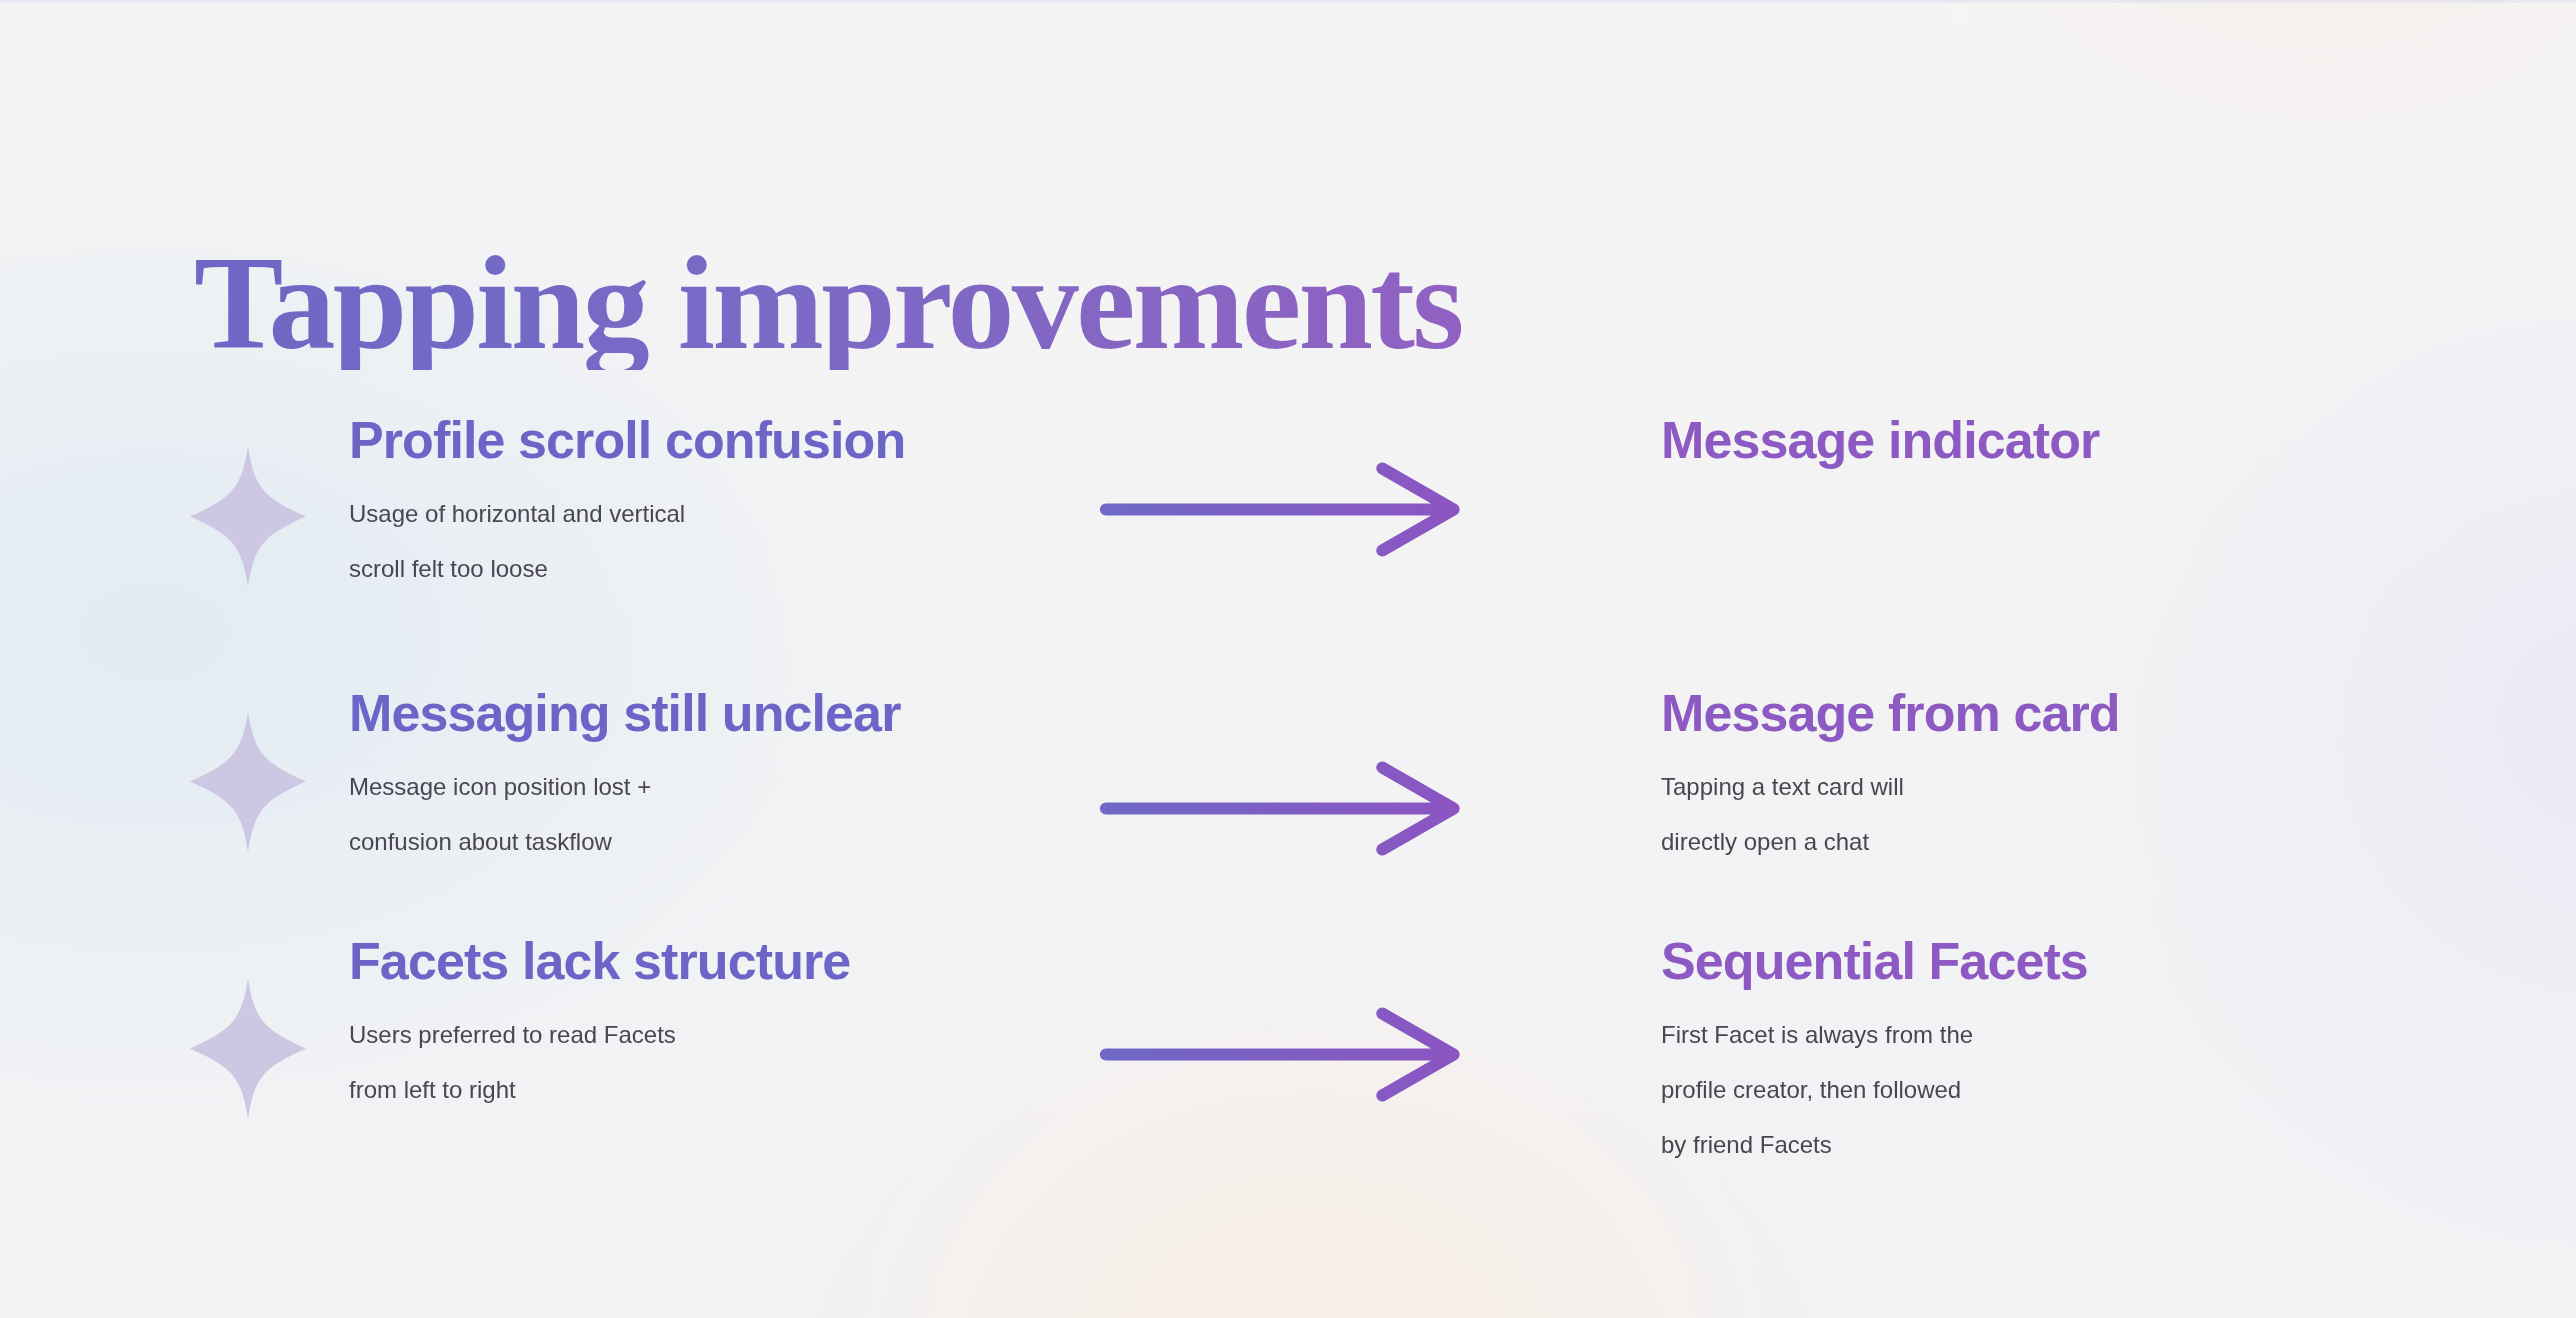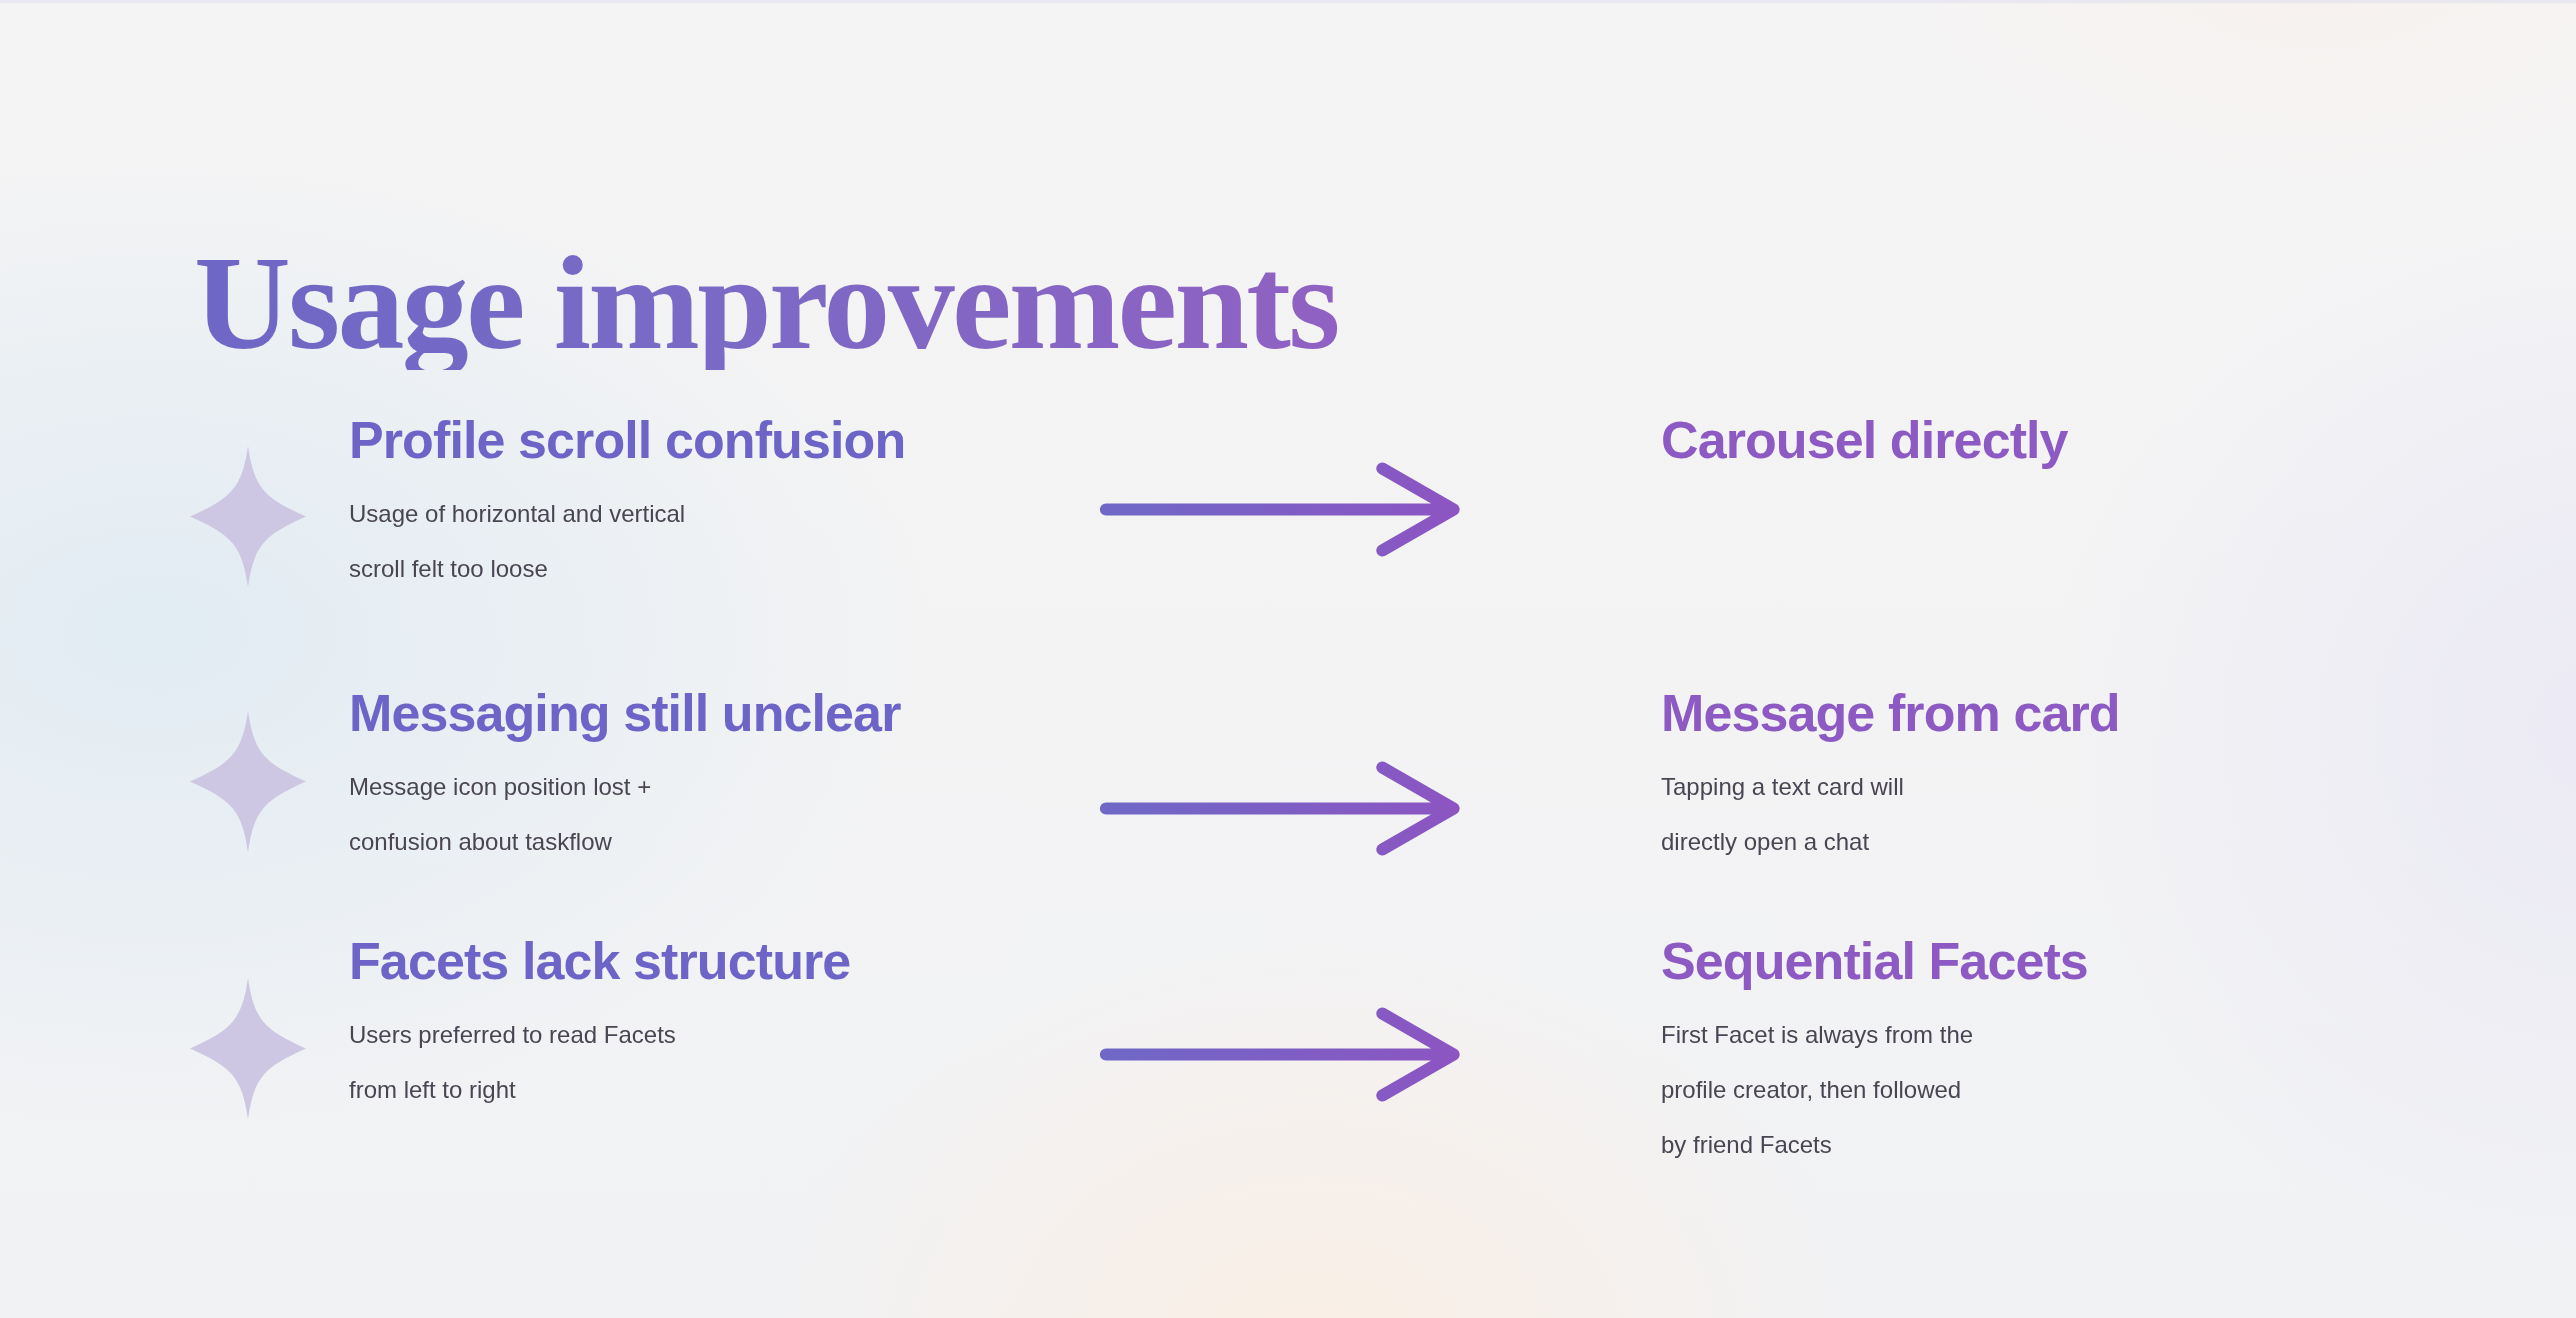--- a/index.html
+++ b/index.html
@@ -49,42 +49,42 @@
   .row-1 .arrow{top:43px;}
   .row-2 .arrow{top:69px;}
   .row-3 .arrow{top:67px;}
 </style>
 </head>
 <body>
 
 <div class="stage">
   <div class="top-edge"></div>
 
-  <h1 class="title">Usage improvements</h1>
+  <h1 class="title">Tapping improvements</h1>
 
   <div class="row row-1">
     <svg class="star" width="116" height="141" viewBox="0 0 130 158">
       <path d="M65,0 C72,47 83,58 130,79 C83,100 72,111 65,158 C58,111 47,100 0,79 C47,58 58,47 65,0 Z" fill="#cdc7e3"></path>
     </svg>
     <div class="problem">
       <h2 class="item-heading">Profile scroll confusion</h2>
       <p class="item-body">Usage of horizontal and vertical
 scroll felt too loose</p>
     </div>
     <svg class="arrow" width="376" height="107" viewBox="0 0 420 120">
       <defs>
         <linearGradient id="ag1" x1="0" y1="0" x2="1" y2="0">
           <stop offset="0" stop-color="#6f68c6"></stop>
             <stop offset="1" stop-color="#8c55c2"></stop>
         </linearGradient>
       </defs>
       <path d="M8,60 L388,60 M318,14 L398,60 L318,106" fill="none" stroke="url(#ag1)" stroke-width="13.5" stroke-linecap="round" stroke-linejoin="round"></path>
     </svg>
     <div class="solution">
-      <h2 class="item-heading">Carousel directly</h2>
+      <h2 class="item-heading">Message indicator</h2>
     </div>
   </div>
 
   <div class="row row-2">
     <svg class="star" width="116" height="141" viewBox="0 0 130 158">
       <path d="M65,0 C72,47 83,58 130,79 C83,100 72,111 65,158 C58,111 47,100 0,79 C47,58 58,47 65,0 Z" fill="#cdc7e3"></path>
     </svg>
     <div class="problem">
       <h2 class="item-heading">Messaging still unclear</h2>
       <p class="item-body">Message icon position lost +

